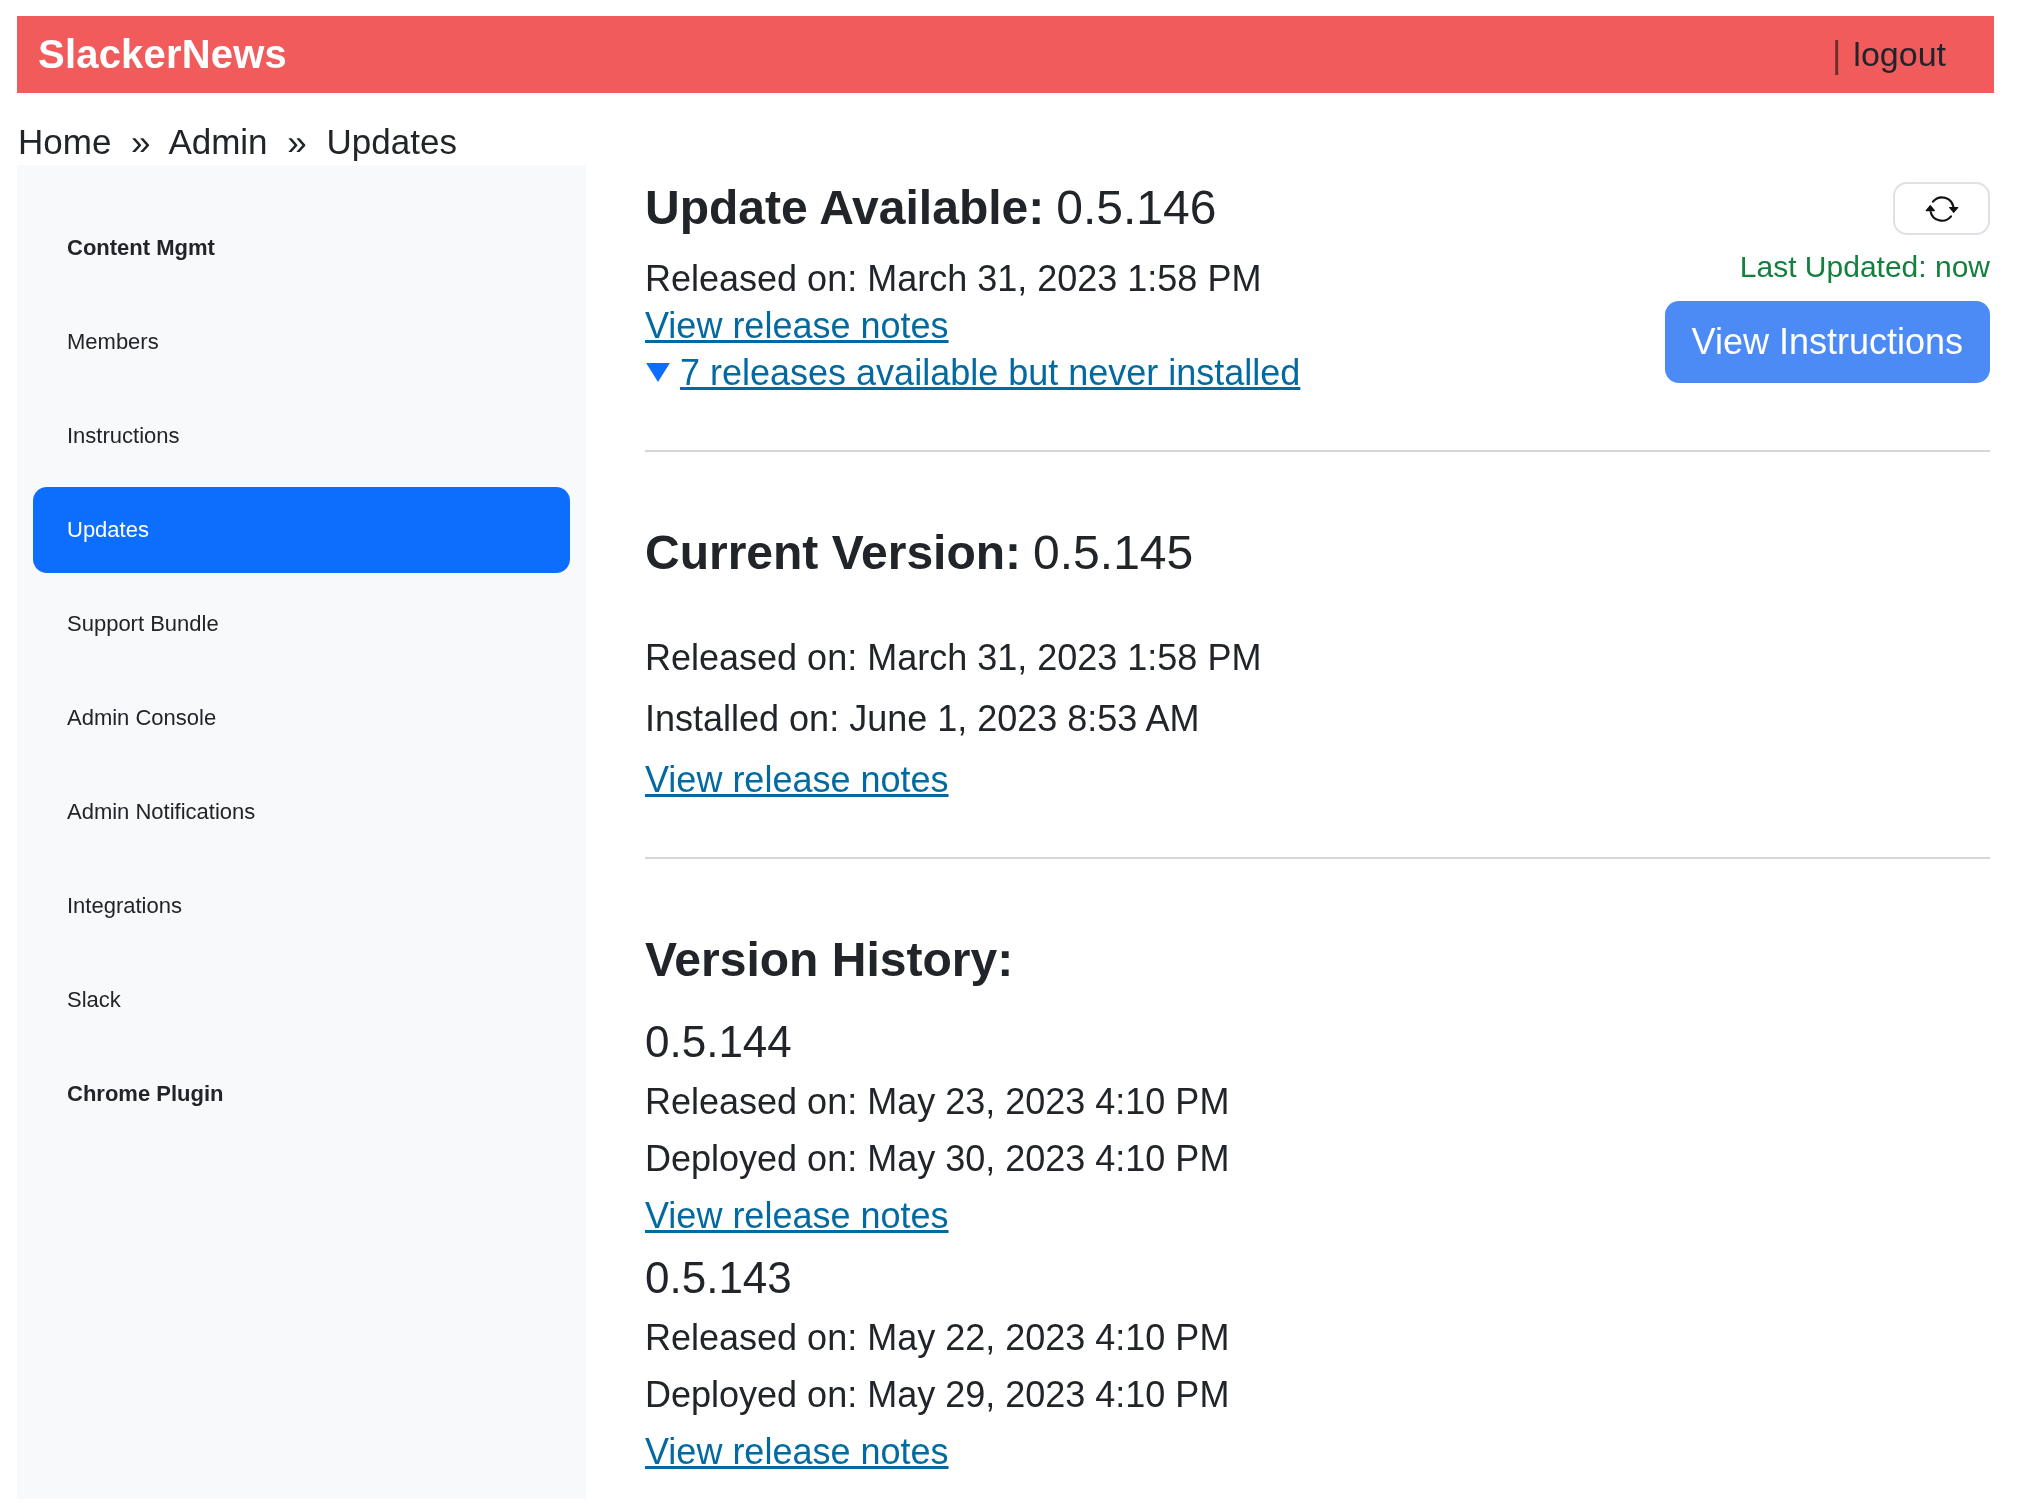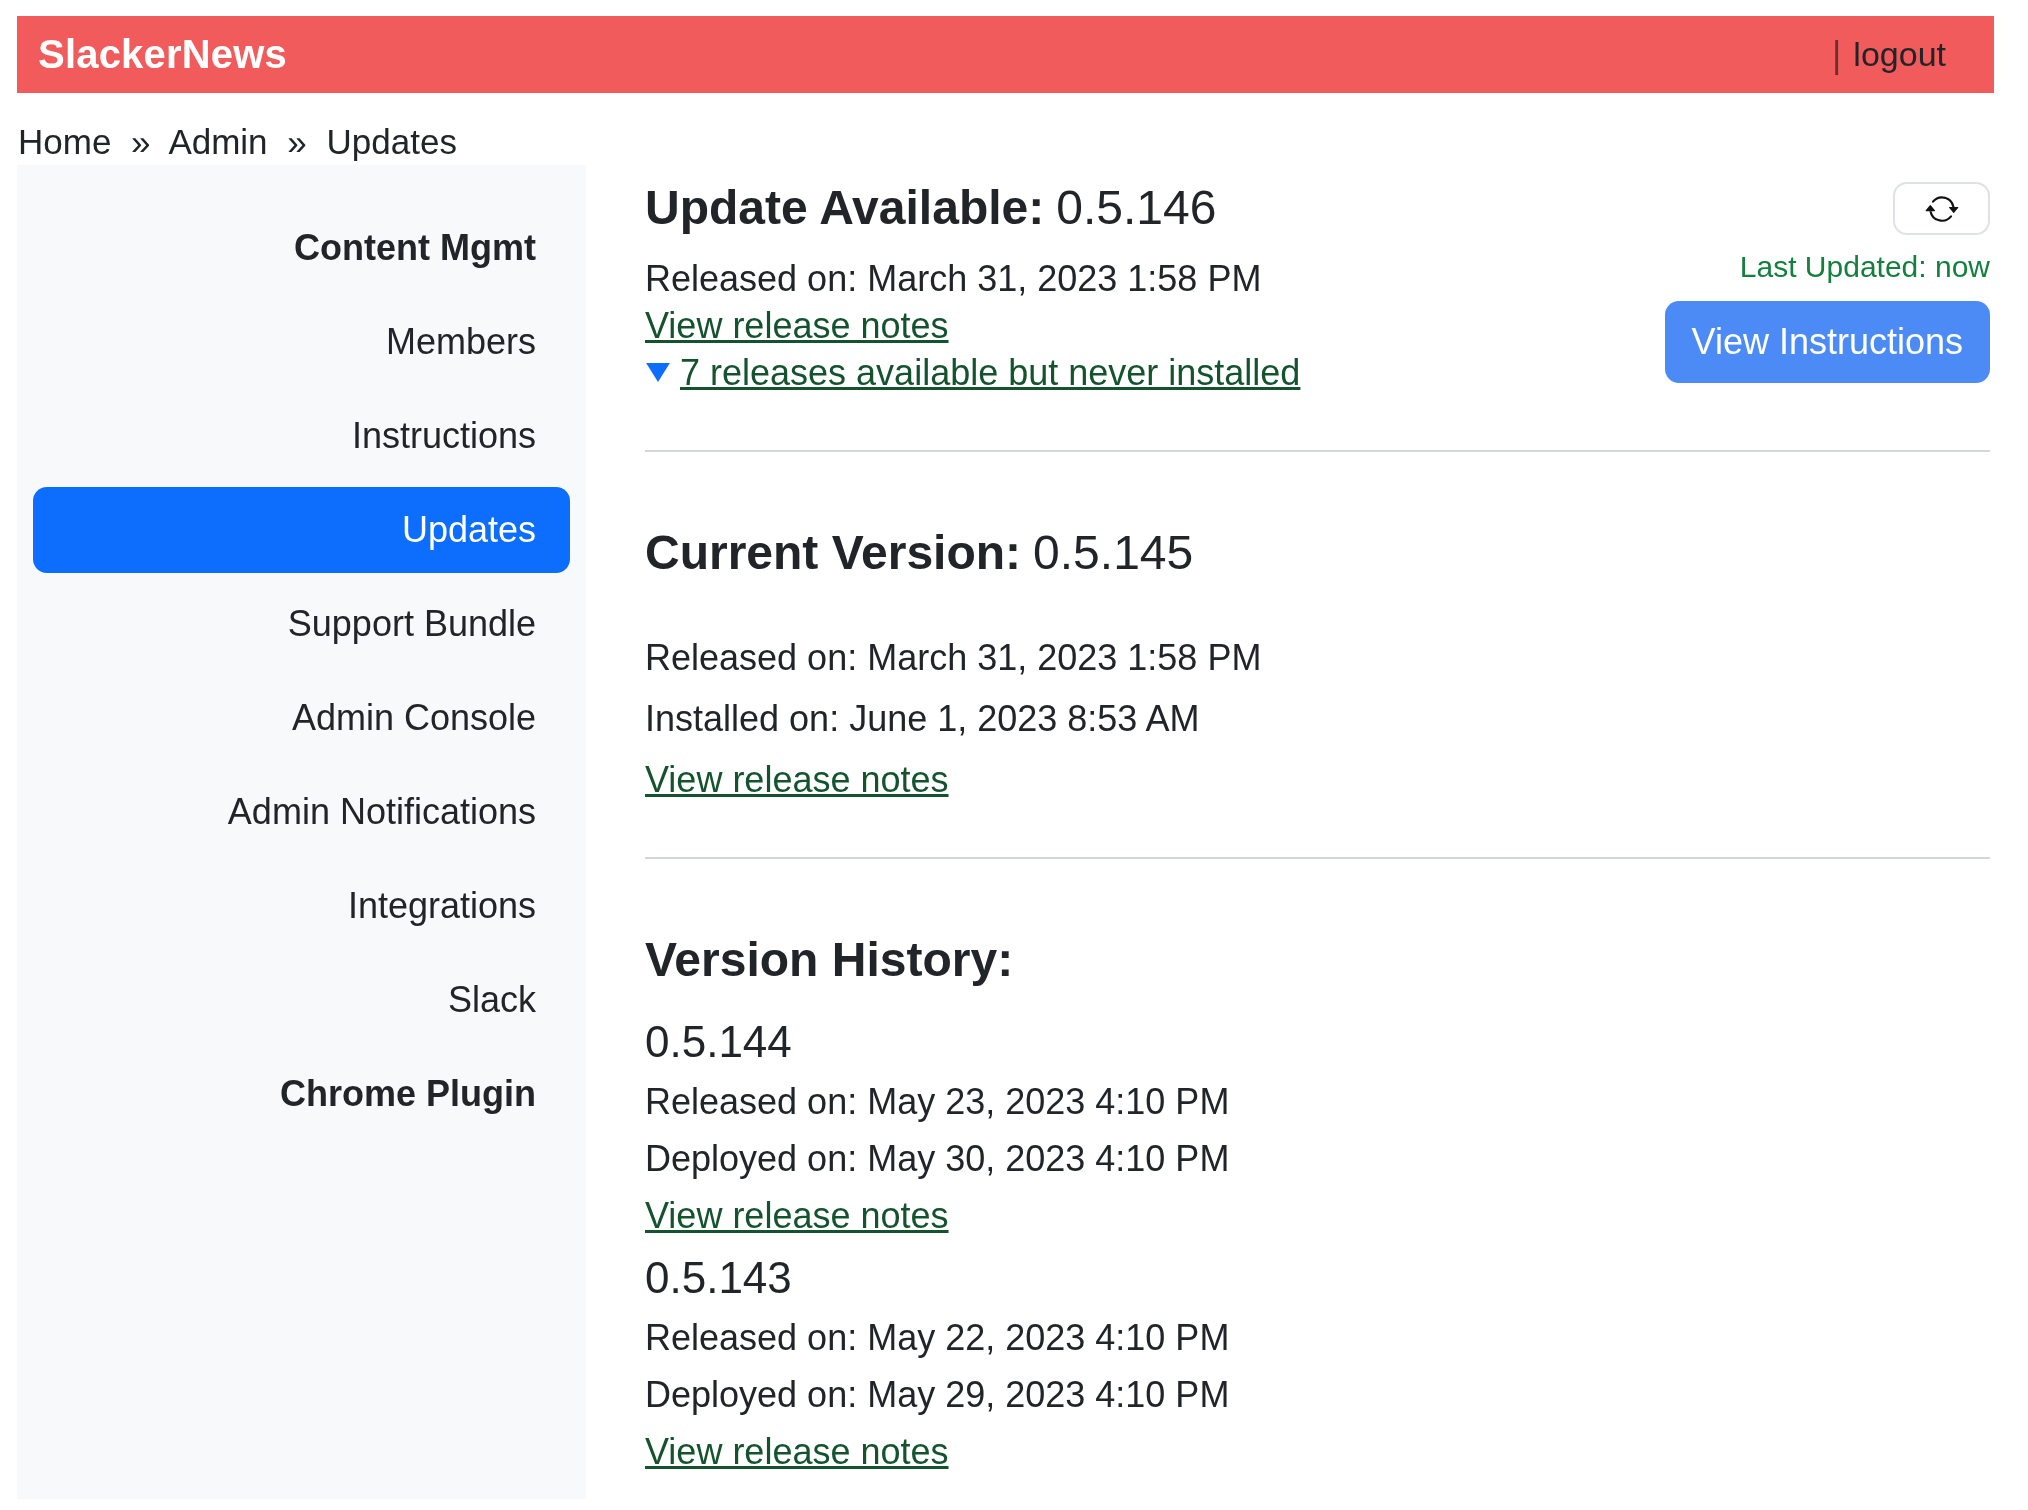--- a/index.html
+++ b/index.html
@@ -49,28 +49,27 @@
   }
   .sidebar {
     width: 569px;
     height: 1334px;
     background: #f8f9fa;
     padding: 40px 16px 40px 16px;
     flex-shrink: 0;
   }
   .nav-item {
     display: block;
-    font-size: 36px;
+    font-size: 22px;
     line-height: 36px;
     color: #212529;
     text-decoration: none;
     padding: 25px 34px;
     margin: 0 0 8px 0;
     border-radius: 14px;
-    text-align: right;
   }
   .nav-item.strong { font-weight: 600; }
   .nav-item.active { background: #0d6efd; color: #ffffff; }
 
   .main {
     flex: 1;
     padding: 14px 0 0 59px;
   }
 
   
@@ -78,21 +77,21 @@
 
   .section-title {
     font-size: 48px;
     line-height: 58px;
     font-weight: 700;
     margin: 0 0 18px 0;
   }
   .section-title .version-value { font-weight: 400; margin-left: 12px; }
 
   .line { font-size: 36px; line-height: 47px; margin: 0; }
-  .line a, a.note-link { color: #14532d; font-size: 36px; }
+  .line a, a.note-link { color: #0369a1; font-size: 36px; }
 
   .toggle-line { display: flex; align-items: center; margin: 0; line-height: 47px; }
   .caret-icon { width: 26px; height: 19px; margin-right: 9px; display: inline-block; }
 
   .spaced .line { margin-bottom: 14px; }
 
   
   .right-col { display: flex; flex-direction: column; align-items: flex-end; padding-top: 3px; }
   .refresh-btn {
     width: 97px; height: 53px;

